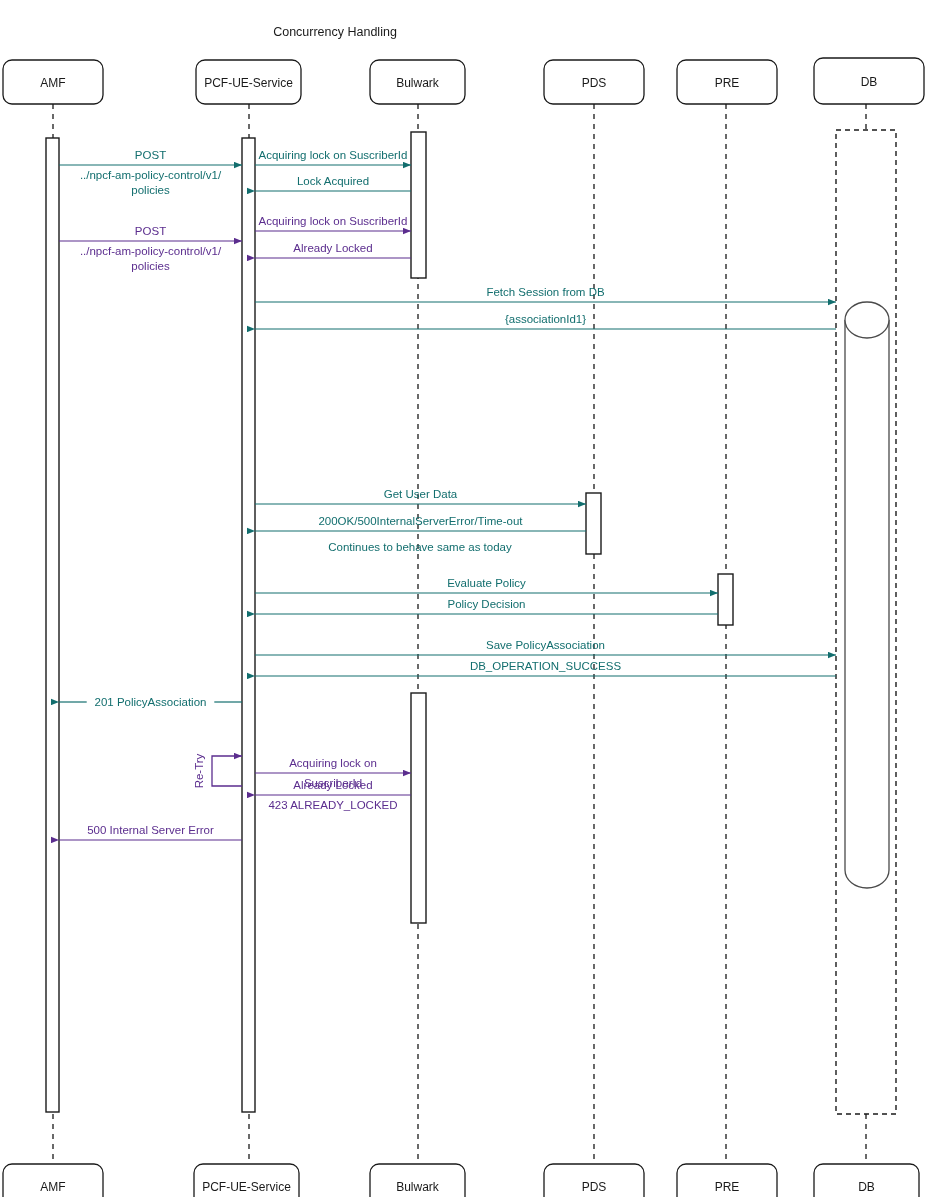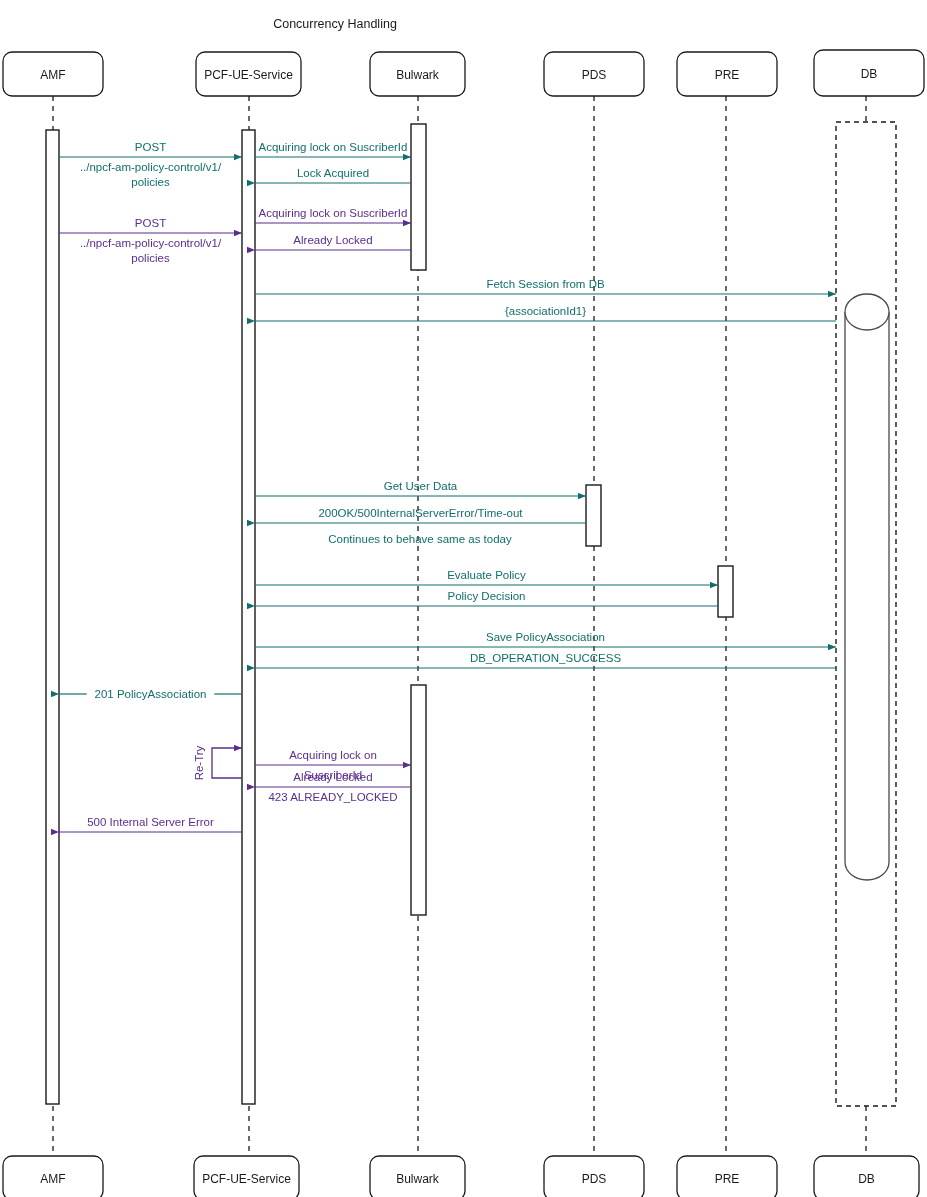--- a/index.html
+++ b/index.html
@@ -1,18 +1,18 @@
 <!DOCTYPE html>
 <html><head>
 <meta charset="utf-8">
 <style>
   html,body{margin:0;padding:0;background:#ffffff;}
   body{width:927px;height:1197px;position:relative;overflow:hidden;
        font-family:"Liberation Sans","DejaVu Sans",sans-serif;color:#1a1a1a;}
-  #stage{position:absolute;left:0;top:4px;width:927px;height:1185px;border-radius:20px;}
+  #stage{position:absolute;left:0;top:12px;width:927px;height:1185px;border-radius:20px;}
   #stage svg{display:block;}
 </style>
 </head>
 <body>
 
 <div id="stage">
   <svg id="svg-root" width="927" height="1197" viewBox="0 0 927 1197" xmlns="http://www.w3.org/2000/svg">
     <defs>
       <marker id="arrow-teal" markerWidth="9" markerHeight="9" refX="8" refY="3.2" orient="auto" markerUnits="userSpaceOnUse">
         <path d="M0,0 L8,3.2 L0,6.4 z" fill="#126e6e"></path>

